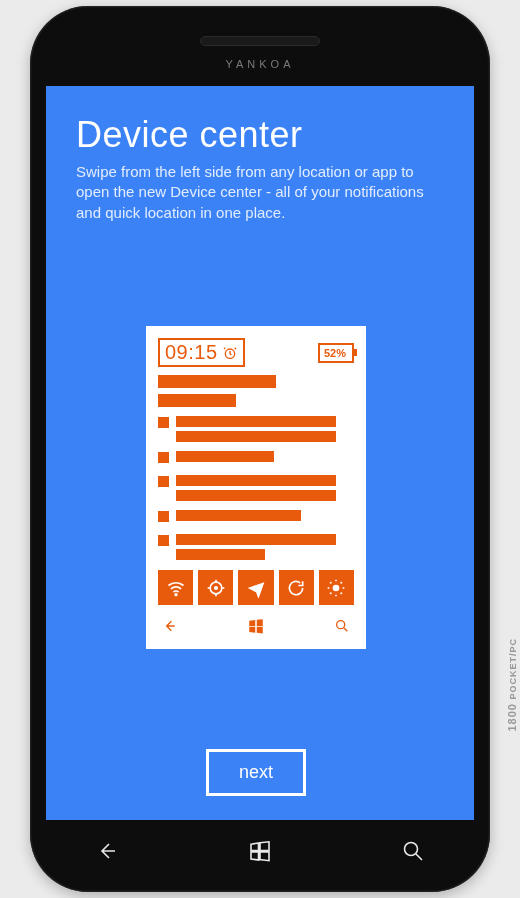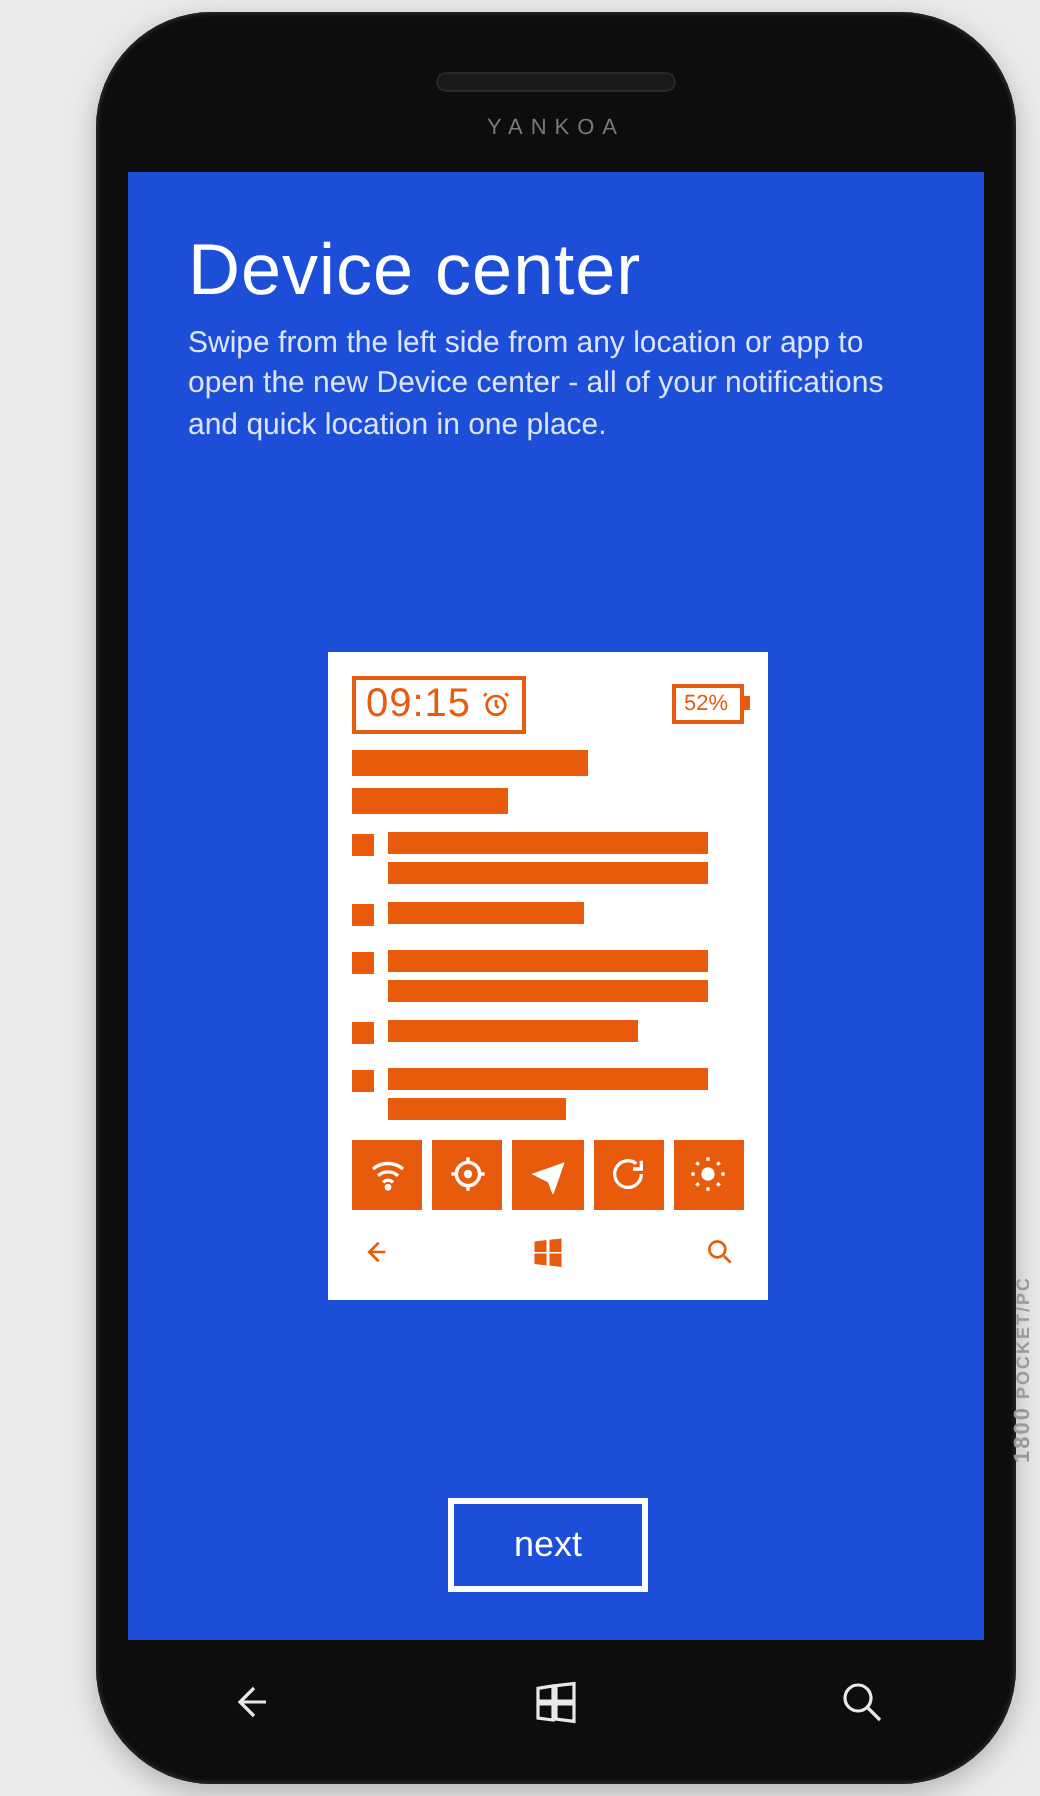--- a/index.html
+++ b/index.html
@@ -5,21 +5,21 @@
   * { box-sizing: border-box; margin: 0; padding: 0; }
   body {
     width: 520px; height: 898px;
     background: #ebebeb;
     font-family: "Segoe UI", "Segoe WP", Arial, sans-serif;
     position: relative;
     overflow: hidden;
   }
   .device-frame {
     position: absolute;
-    left: 48px; top: 6px;
+    left: 30px; top: 6px;
     width: 460px; height: 886px;
     background: #0d0d0d;
     border-radius: 58px;
     box-shadow: inset 0 0 2px 1px #2a2a2a, 0 4px 14px rgba(0,0,0,0.25);
   }
   .speaker {
     position: absolute;
     top: 30px; left: 50%; transform: translateX(-50%);
     width: 120px; height: 10px;
     background: #1a1a1a;
@@ -40,21 +40,21 @@
     bottom: 28px; left: 0; width: 100%;
     display: flex; justify-content: space-around;
     color: #e8e8e8;
   }
   .hw-btn { width: 26px; height: 26px; display:flex; align-items:center; justify-content:center; }
   .hw-btn svg { width: 24px; height: 24px; fill: none; stroke: #e8e8e8; stroke-width: 1.6; }
 
   .screen {
     position: absolute;
     left: 16px; right: 16px; top: 80px; bottom: 72px;
-    background: #1d4ed8;
+    background: #3b82f6;
     padding: 28px 38px 24px 30px;
     display: flex; flex-direction: column;
     color: #fff;
   }
   .title {
     font-size: 36px;
     font-weight: 200;
     letter-spacing: 0.5px;
     margin-bottom: 6px;
   }
@@ -82,21 +82,21 @@
     border: none;
     margin-bottom: 8px;
     gap: 32px;
   }
   .status-left { display:flex; align-items:center; gap:4px; border:2px solid #e85b0c; padding: 1px 5px 1px 5px;}
   .status-left .time { color:#e85b0c; font-size:20px; font-weight:300; letter-spacing:0.5px; }
   .alarm-ico { width:16px; height:16px; }
   .alarm-ico svg { width:16px; height:16px; stroke:#e85b0c; fill:none; stroke-width:2; }
   .batt {
     border:2px solid #e85b0c; color:#e85b0c;
-    font-size:11px; font-weight:400;
+    font-size:11px; font-weight:700;
     padding:2px 6px 2px 4px;
     position:relative;
   }
   .batt::after {
     content:""; position:absolute; right:-5px; top:4px;
     width:3px; height:7px; background:#e85b0c;
   }
   .mini-list { margin-top:4px; }
   .mini-head { height:13px; background:#e85b0c; margin-bottom:6px; }
   .w60{width:60%} .w40{width:40%} .w90{width:90%} .w55{width:55%} .w70{width:70%} .w50{width:50%}

